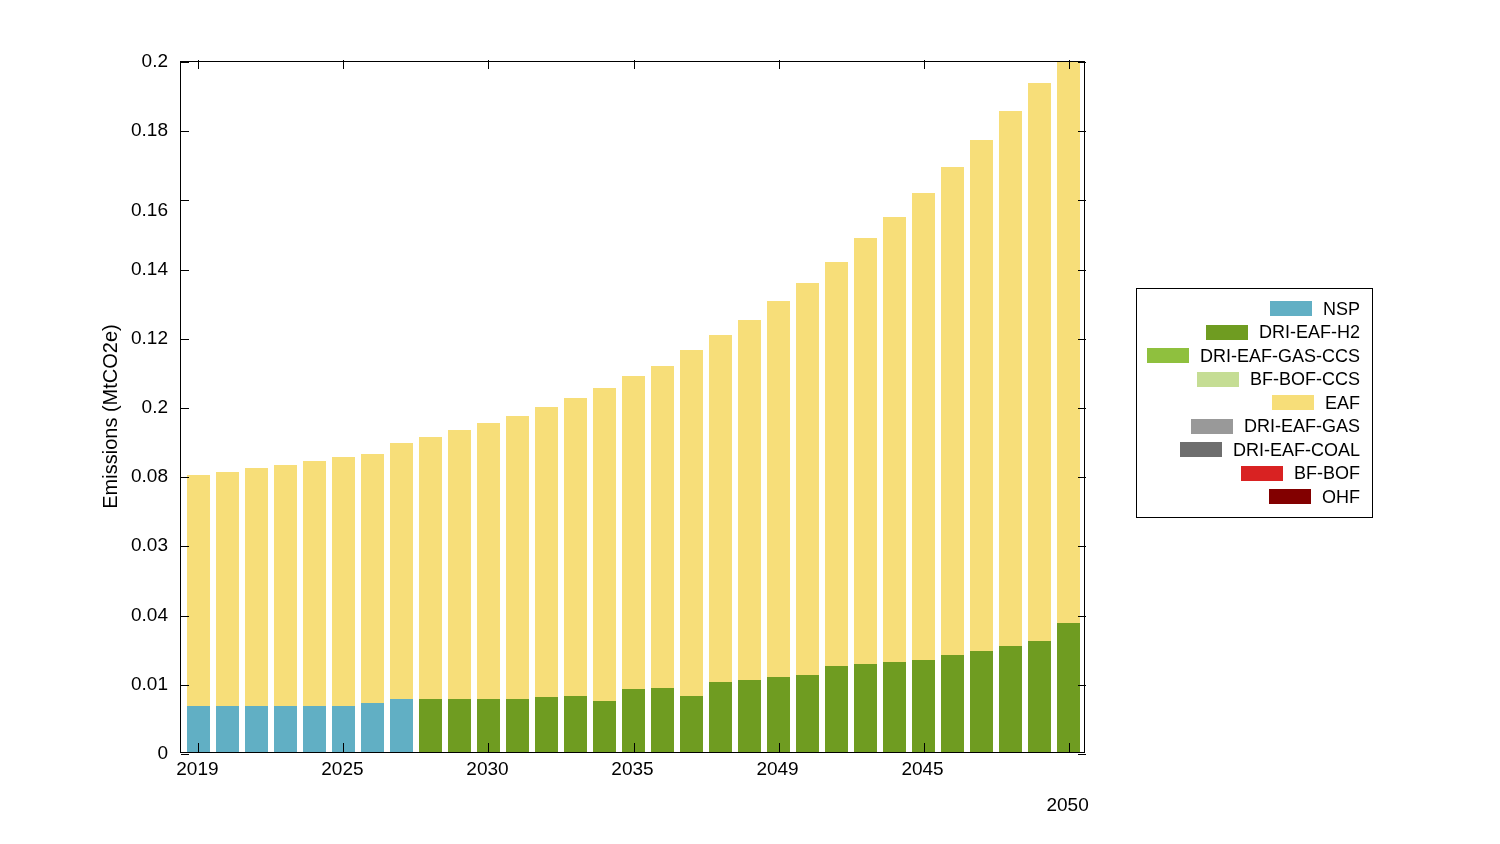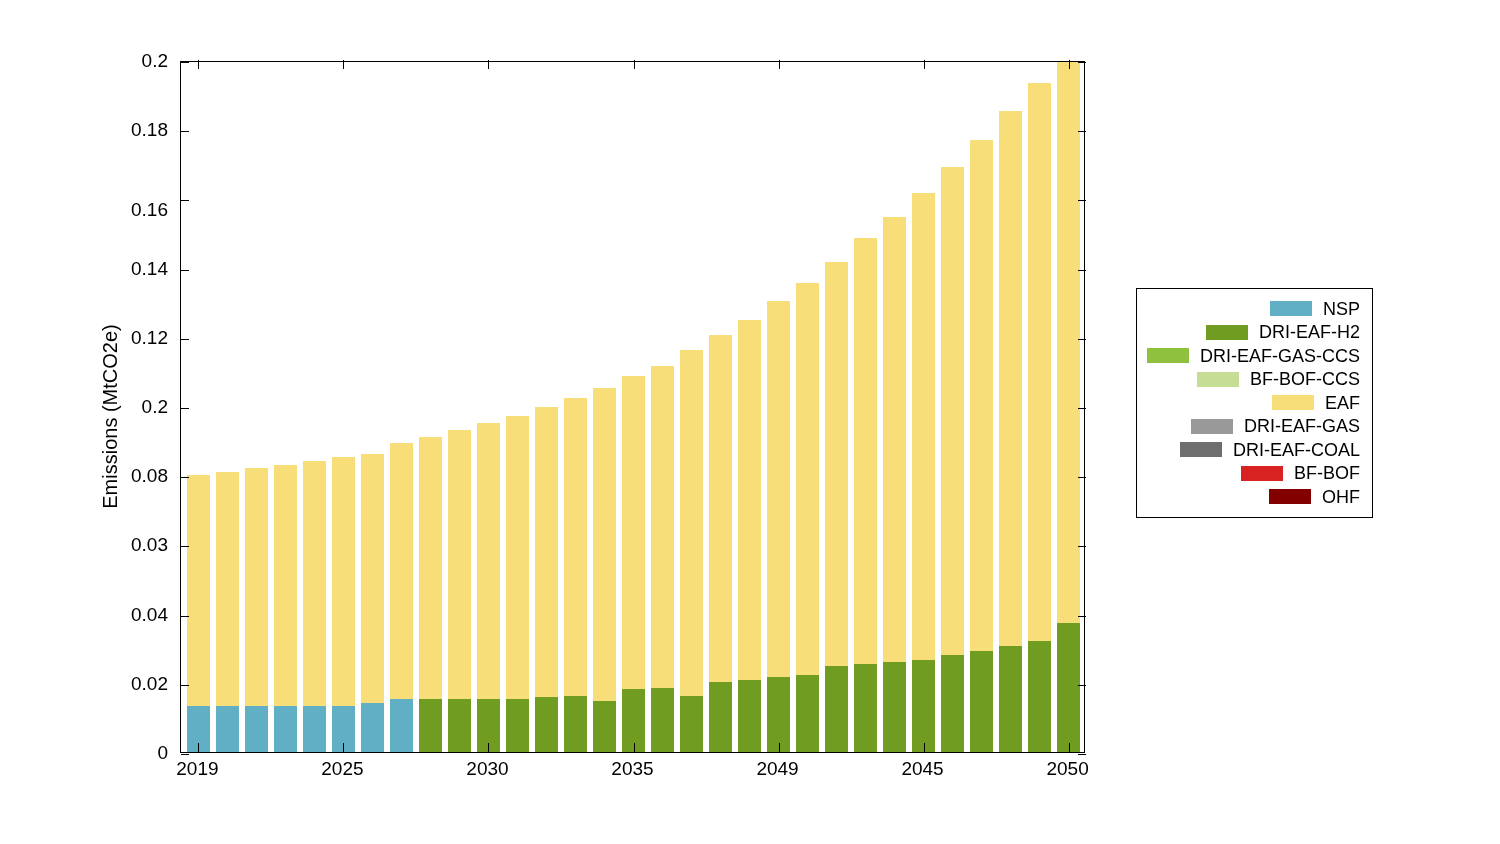--- a/index.html
+++ b/index.html
@@ -224,39 +224,39 @@
         <div class="xtick" style="left: 597.532px; bottom: 683px;"></div>
         <div class="xtick" style="left: 742.564px;"></div>
         <div class="xtick" style="left: 742.564px; bottom: 683px;"></div>
         <div class="xtick" style="left: 887.596px;"></div>
         <div class="xtick" style="left: 887.596px; bottom: 683px;"></div>
       </div>
   </div>
 
   <div id="ytick-labels">
       <div class="ytick-label" style="position: absolute; left: 0px; width: 168px; top: 753px;">0</div>
-      <div class="ytick-label" style="position: absolute; left: 0px; width: 168px; top: 683.8px;">0.02</div>
+      <div class="ytick-label" style="position: absolute; left: 0px; width: 168px; top: 683.8px;">0.01</div>
       <div class="ytick-label" style="position: absolute; left: 0px; width: 168px; top: 614.6px;">0.04</div>
       <div class="ytick-label" style="position: absolute; left: 0px; width: 168px; top: 545.4px;">0.03</div>
       <div class="ytick-label" style="position: absolute; left: 0px; width: 168px; top: 476.2px;">0.08</div>
       <div class="ytick-label" style="position: absolute; left: 0px; width: 168px; top: 407px;">0.2</div>
       <div class="ytick-label" style="position: absolute; left: 0px; width: 168px; top: 337.8px;">0.12</div>
       <div class="ytick-label" style="position: absolute; left: 0px; width: 168px; top: 268.6px;">0.14</div>
       <div class="ytick-label" style="position: absolute; left: 0px; width: 168px; top: 210px;">0.16</div>
       <div class="ytick-label" style="position: absolute; left: 0px; width: 168px; top: 130.2px;">0.18</div>
       <div class="ytick-label" style="position: absolute; left: 0px; width: 168px; top: 61px;">0.2</div>
     </div>
   <div id="xtick-labels">
       <div class="xtick-label" style="left: 197.404px;">2019</div>
       <div class="xtick-label" style="left: 342.436px;">2025</div>
       <div class="xtick-label" style="left: 487.468px;">2030</div>
       <div class="xtick-label" style="left: 632.5px;">2035</div>
       <div class="xtick-label" style="left: 777.532px;">2049</div>
       <div class="xtick-label" style="left: 922.564px;">2045</div>
-      <div class="xtick-label" style="left: 1067.6px;">2050</div>
+      <div class="xtick-label" style="left: 1067.6px; margin-top: 36px;">2050</div>
     </div>
 
 
   <div id="legend">
       <div class="legend-row">
         <span class="legend-swatch" style="background: rgb(97, 175, 196);"></span>
         <span class="legend-text">NSP</span>
       </div>
       <div class="legend-row">
         <span class="legend-swatch" style="background: rgb(111, 156, 33);"></span>

